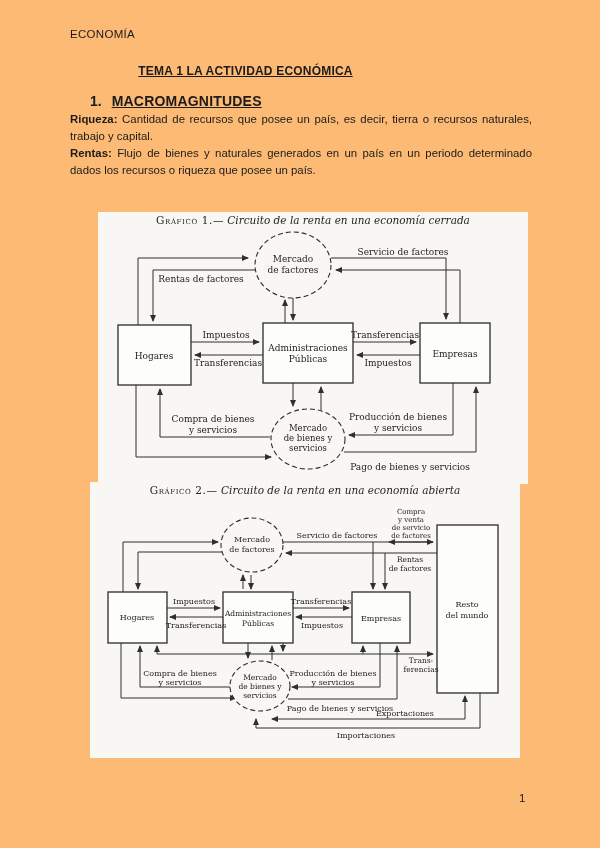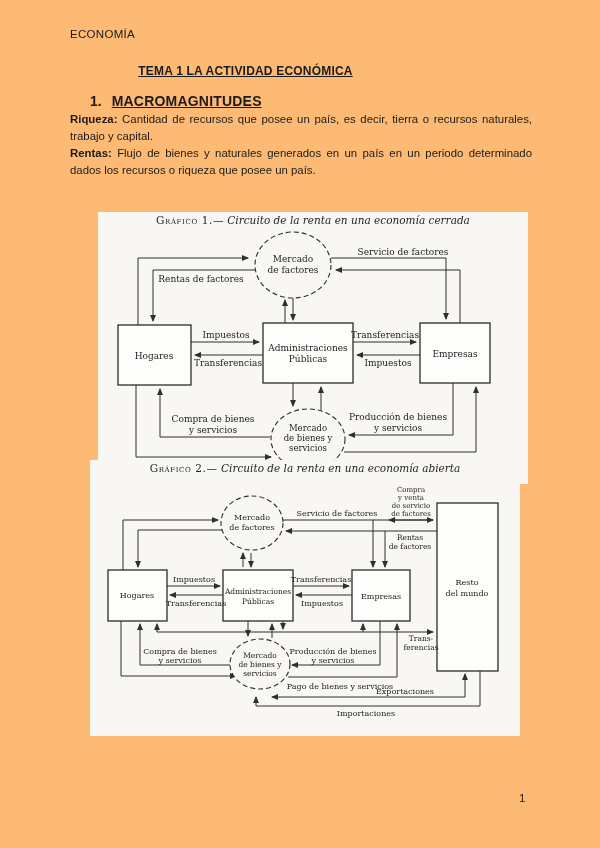--- a/index.html
+++ b/index.html
@@ -120,21 +120,21 @@
       <text class="n9" x="287" y="108">Transferencias</text>
       <text class="n9" x="290" y="136">Impuestos</text>
       <text class="n9" x="115" y="192">Compra de bienes</text>
       <text class="n9" x="115" y="203">y servicios</text>
       <text class="n9" x="300" y="190">Producción de bienes</text>
       <text class="n9" x="300" y="201">y servicios</text>
       <text class="n9" x="312" y="240">Pago de bienes y servicios</text>
     </svg>
   </figure>
 
-  <figure class="figure" style="top:460px;height:276px;margin:0">
+  <figure class="figure" style="top:482px;height:276px;margin:0">
     <div class="fig-caption">
       <span class="cap-label">Gráfico 2.—</span>
       <span class="cap-text">Circuito de la renta en una economía abierta</span>
     </div>
     <svg width="430" height="258" viewBox="0 0 430 258">
       <defs>
         <marker id="ar2" orient="auto" markerWidth="7" markerHeight="6" refX="6" refY="3">
           <path d="M0,0 L7,3 L0,6 z" fill="#2f2f2f"></path>
         </marker>
       </defs>

